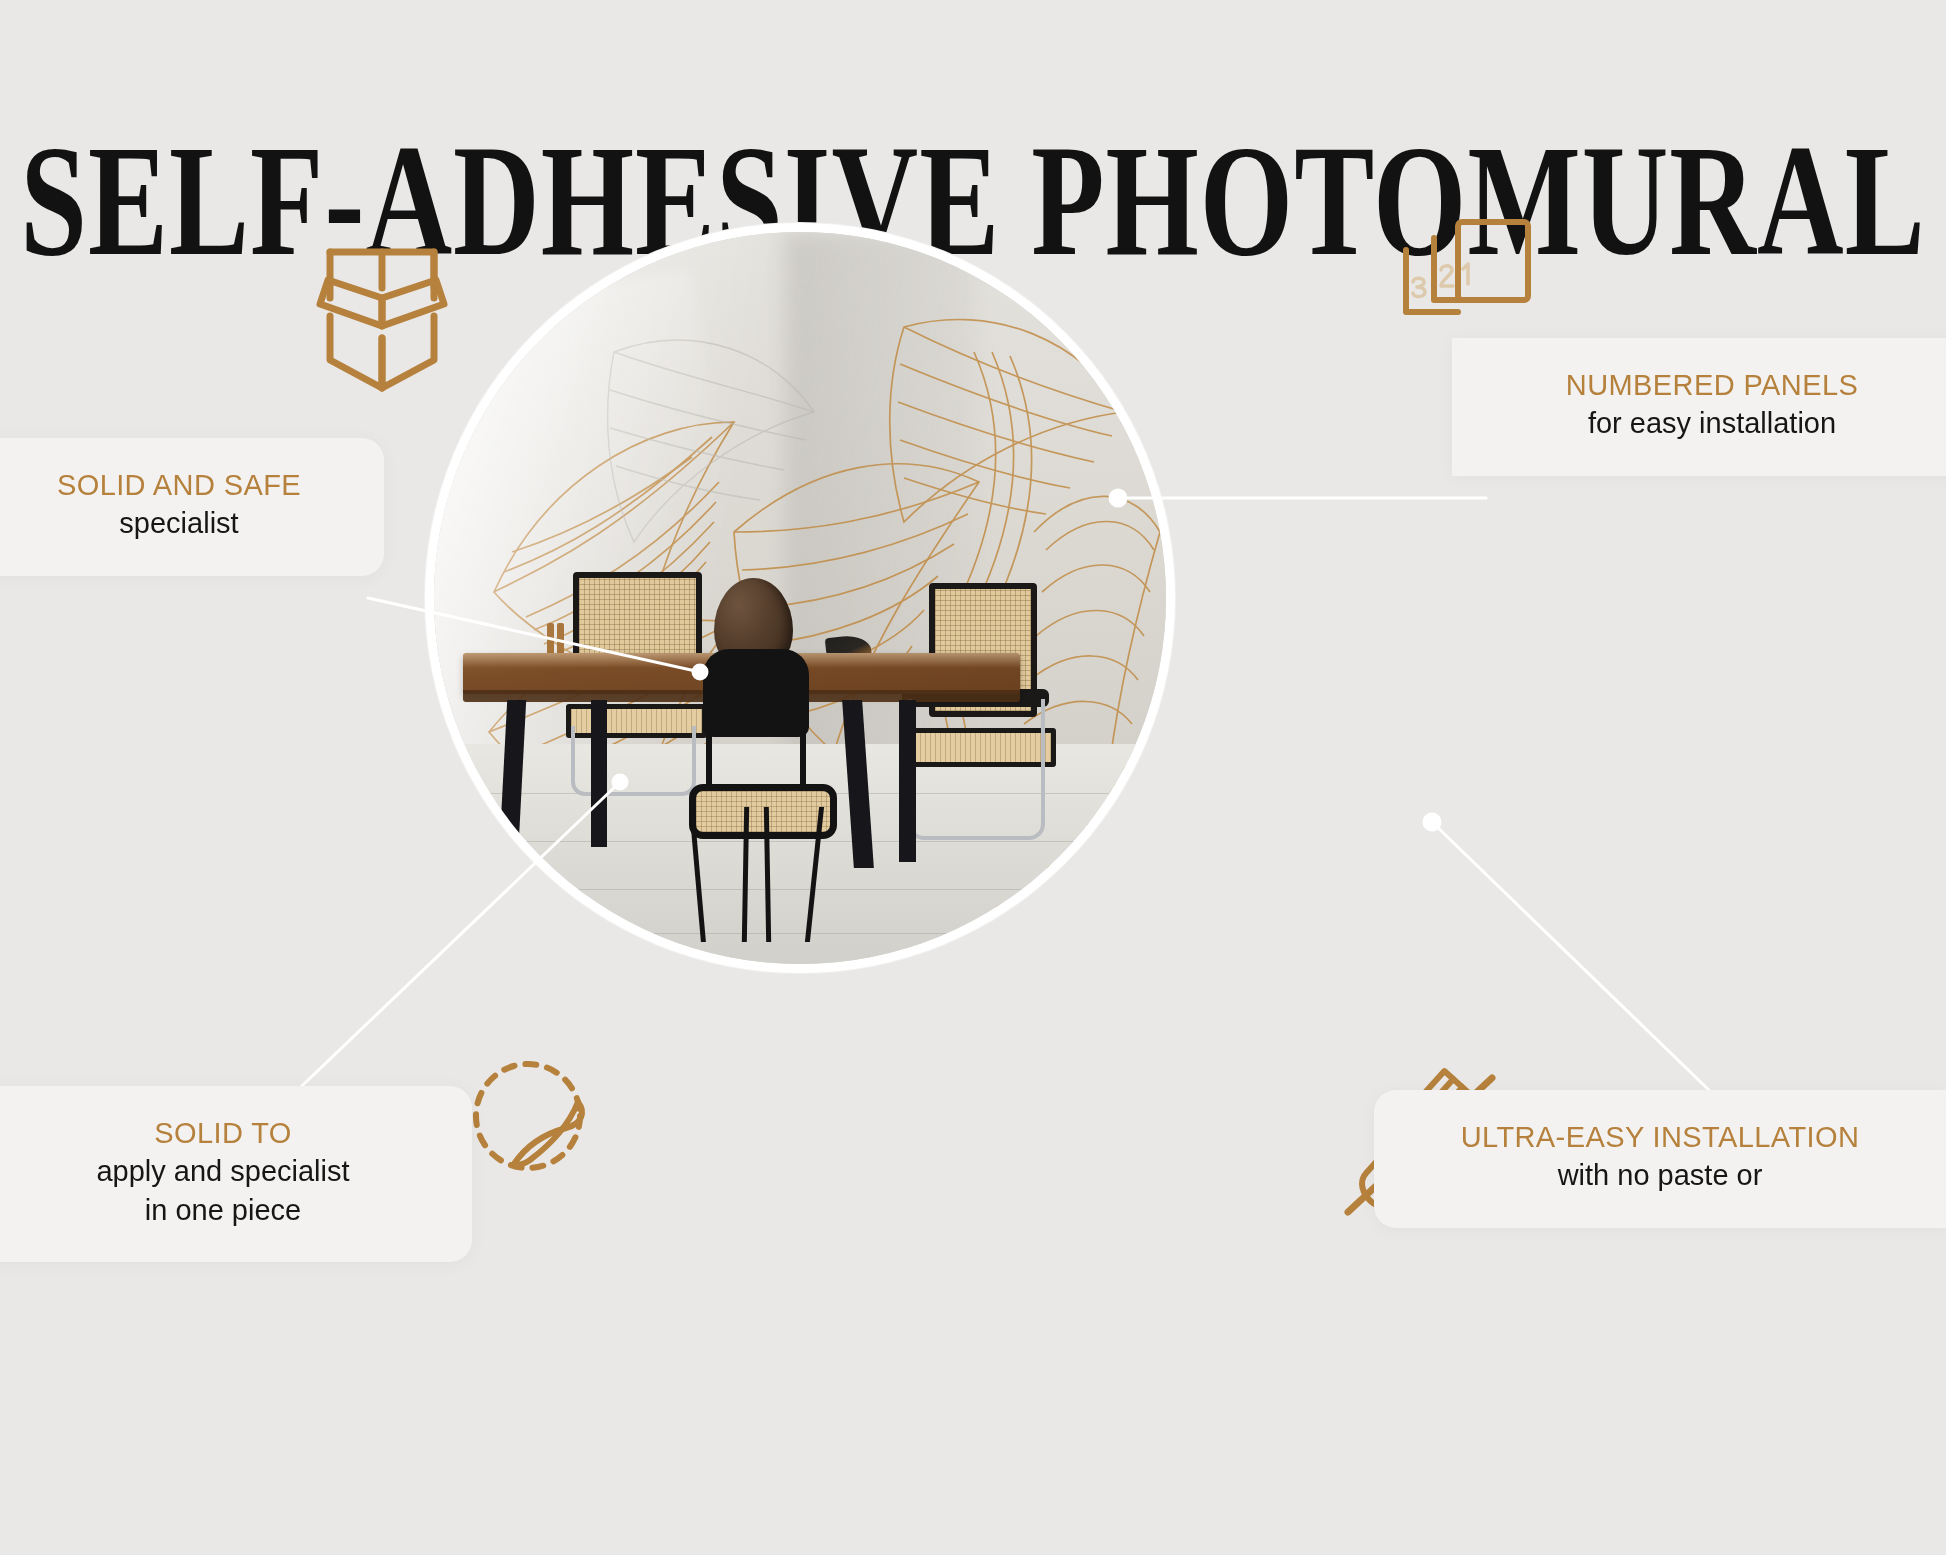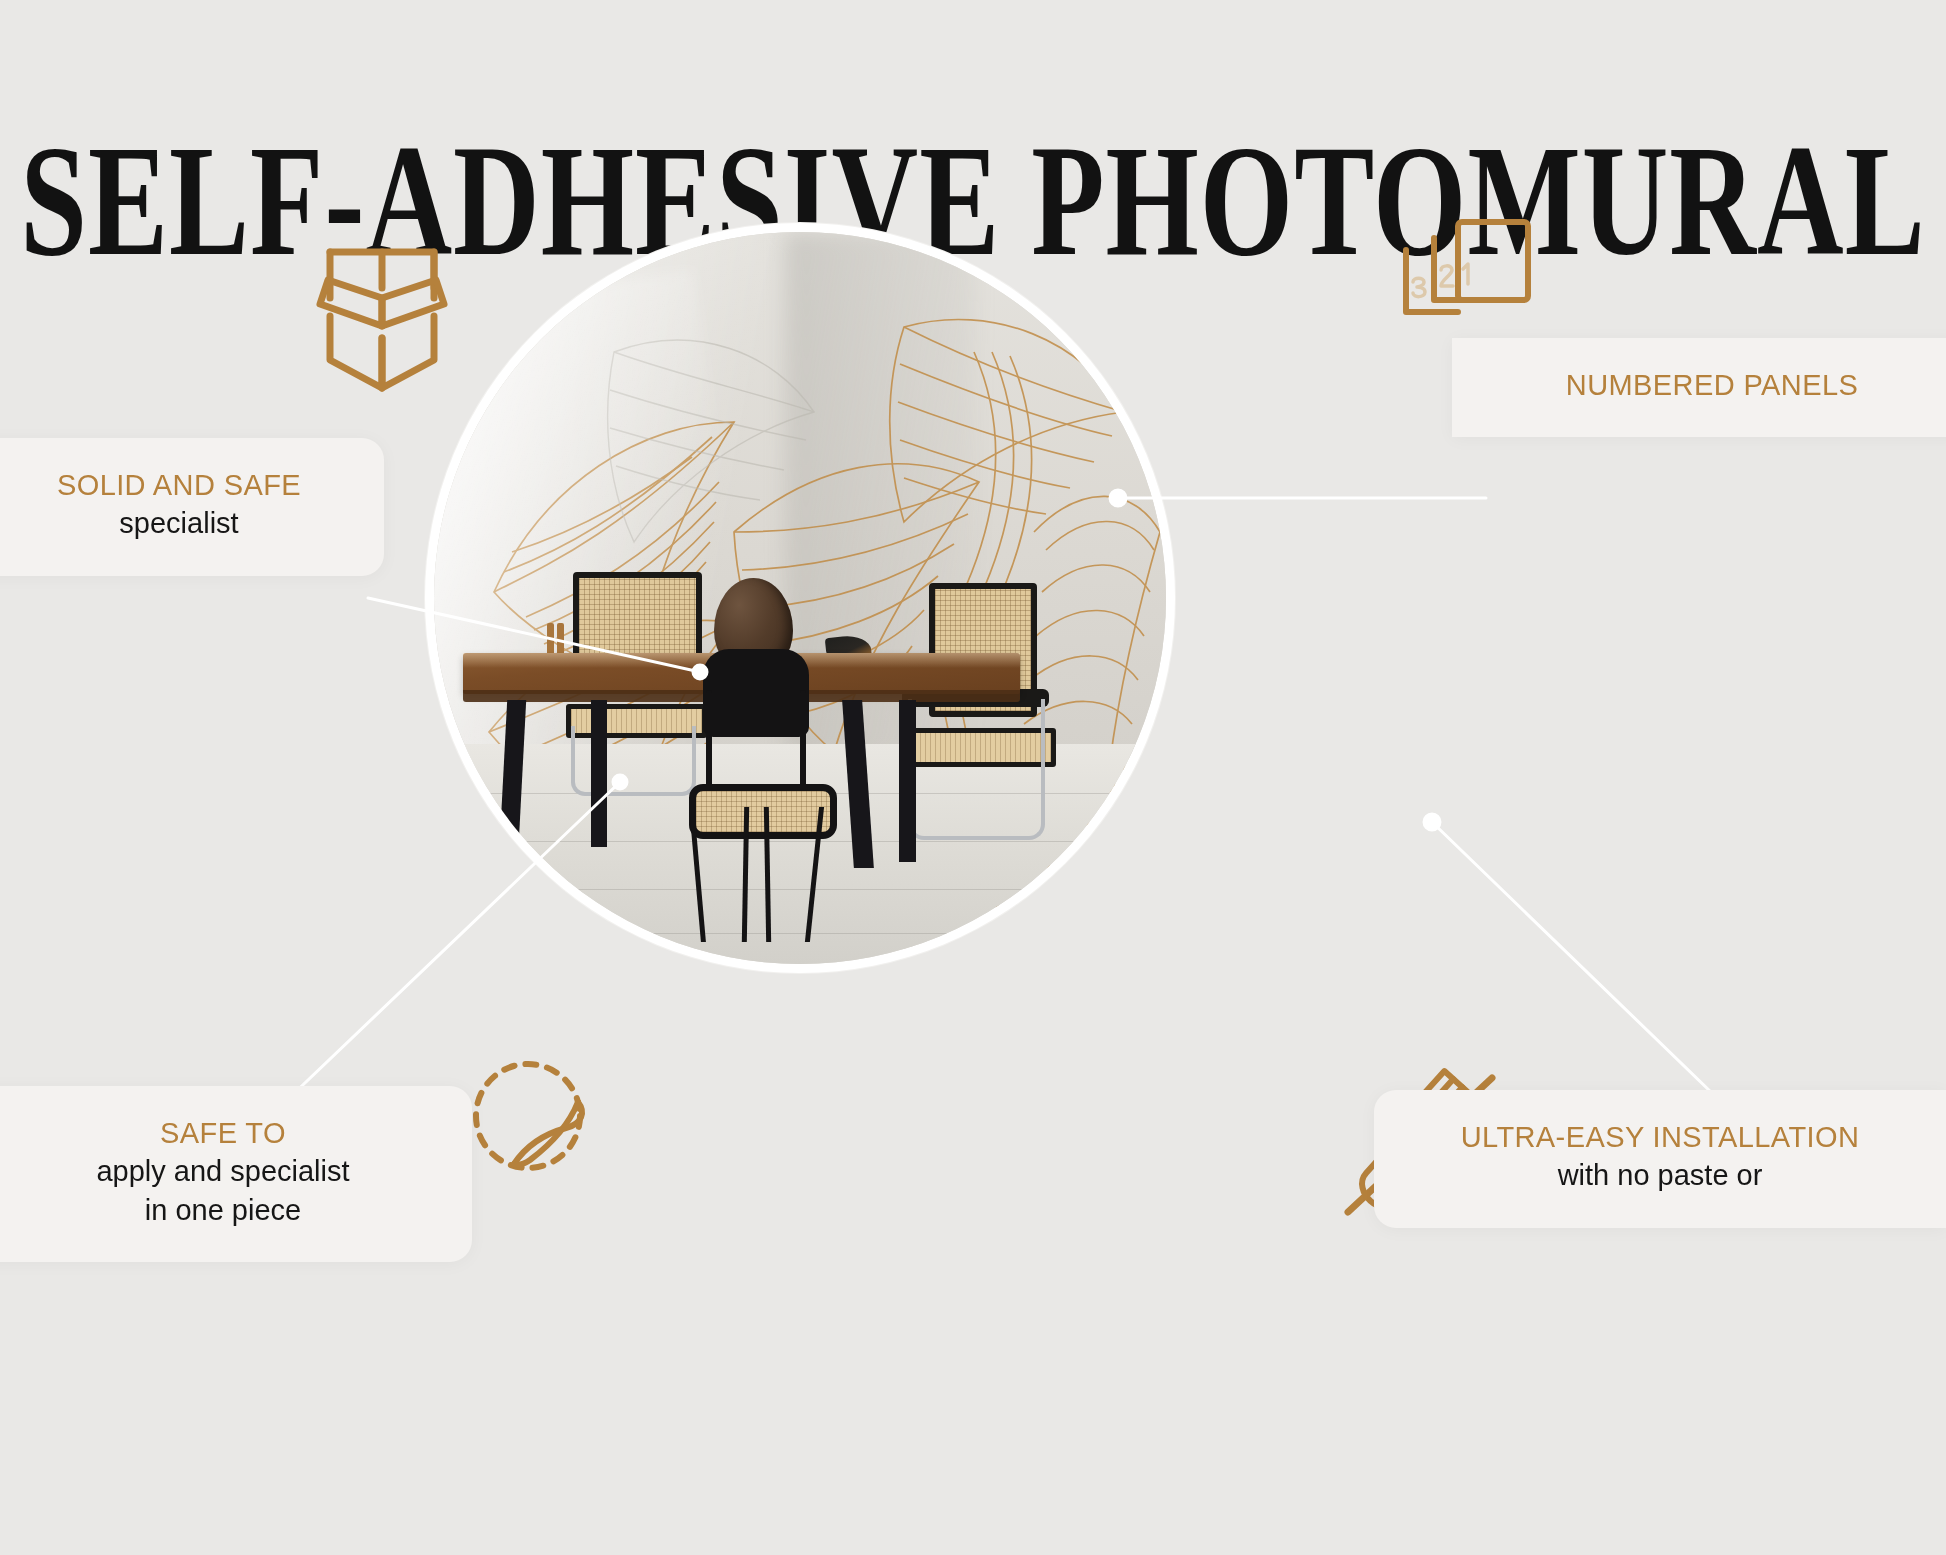--- a/index.html
+++ b/index.html
@@ -406,24 +406,25 @@
     </svg>
   </div>
 
   <div class="card align-left" id="card-packaging">
     <p class="ttl">SOLID AND SAFE</p>
     <p class="sub">specialist</p>
   </div>
 
   <div class="card align-left" id="card-panels">
     <p class="ttl">NUMBERED PANELS</p>
+    <p class="sub">for easy installation</p>
   </div>
 
   <div class="card align-left" id="card-easy">
-    <p class="ttl">SAFE TO</p>
+    <p class="ttl">SOLID TO</p>
     <p class="sub">apply and specialist</p>
     <p class="sub">in one piece</p>
   </div>
 
   <div class="card align-right right-anchored" id="card-install">
     <p class="ttl">ULTRA-EASY INSTALLATION</p>
     <p class="sub">with no paste or</p>
   </div>
 
 </div>

